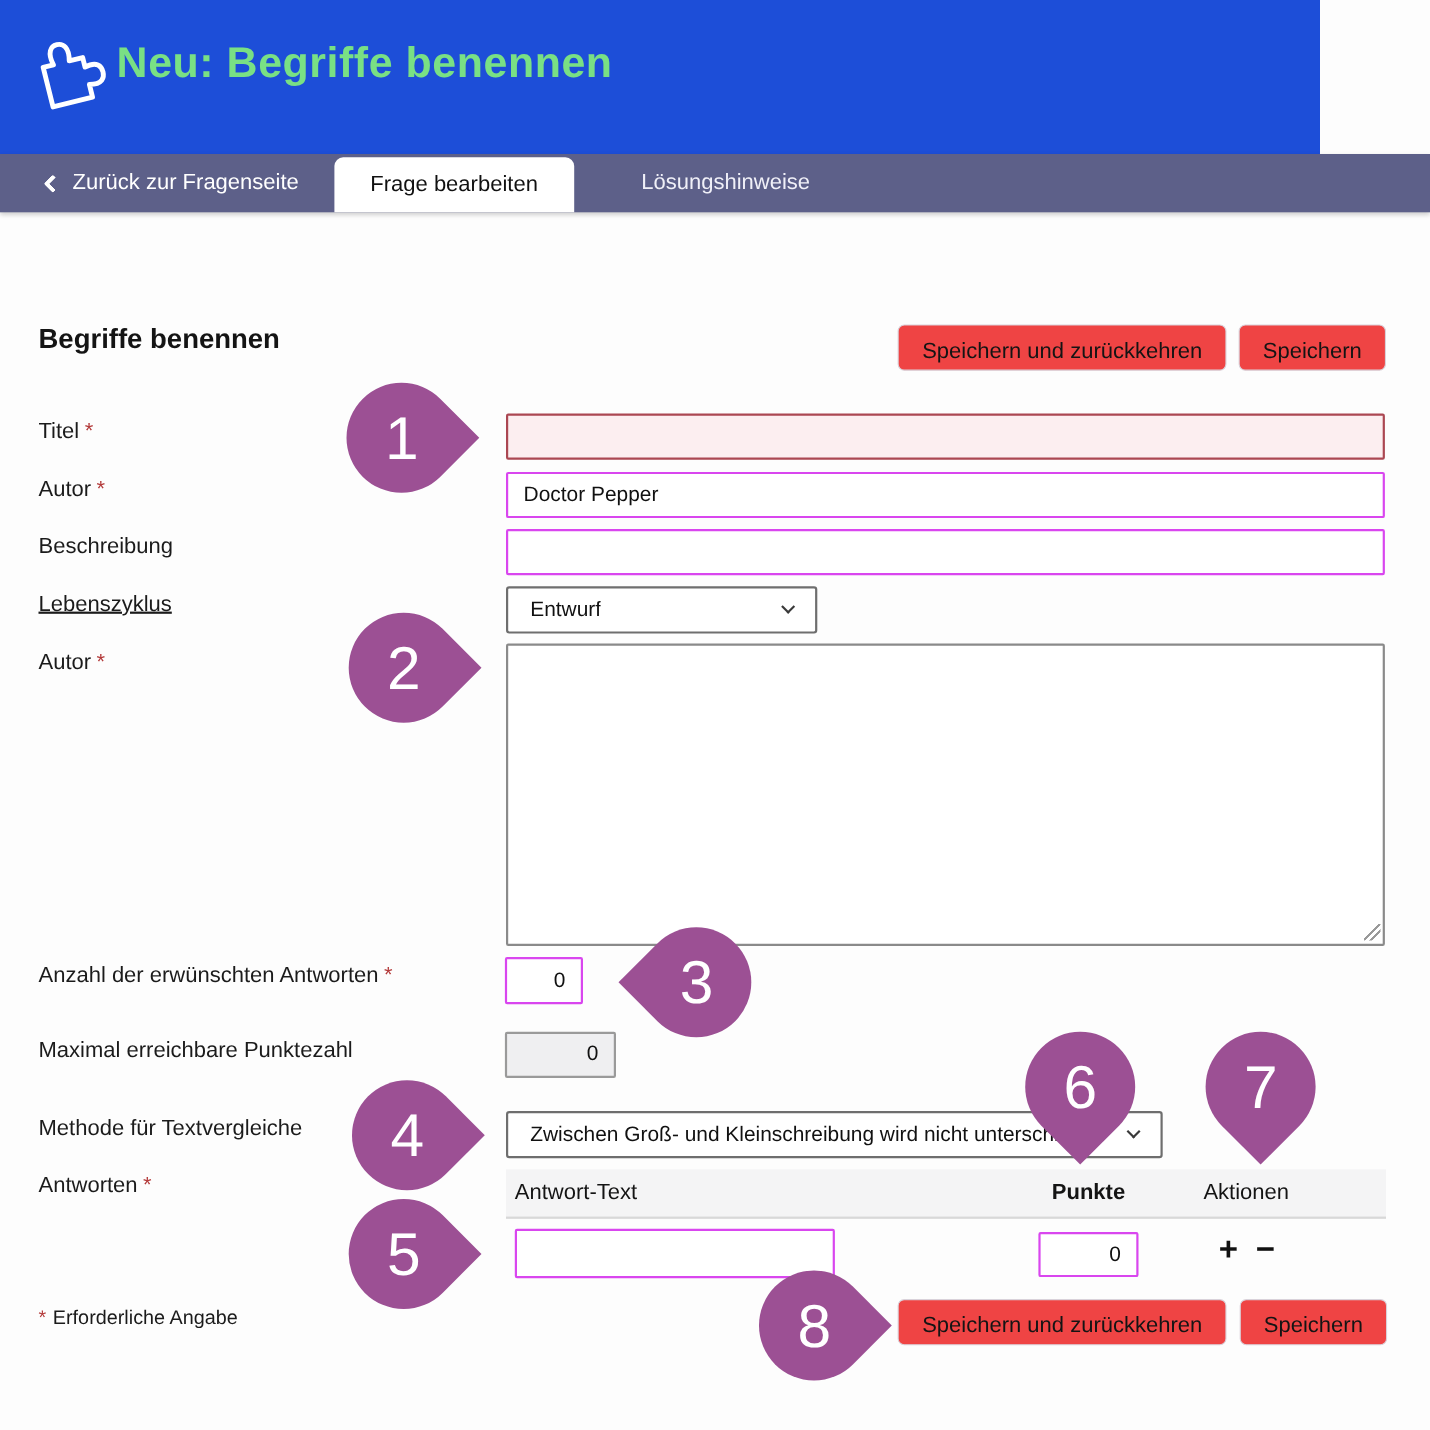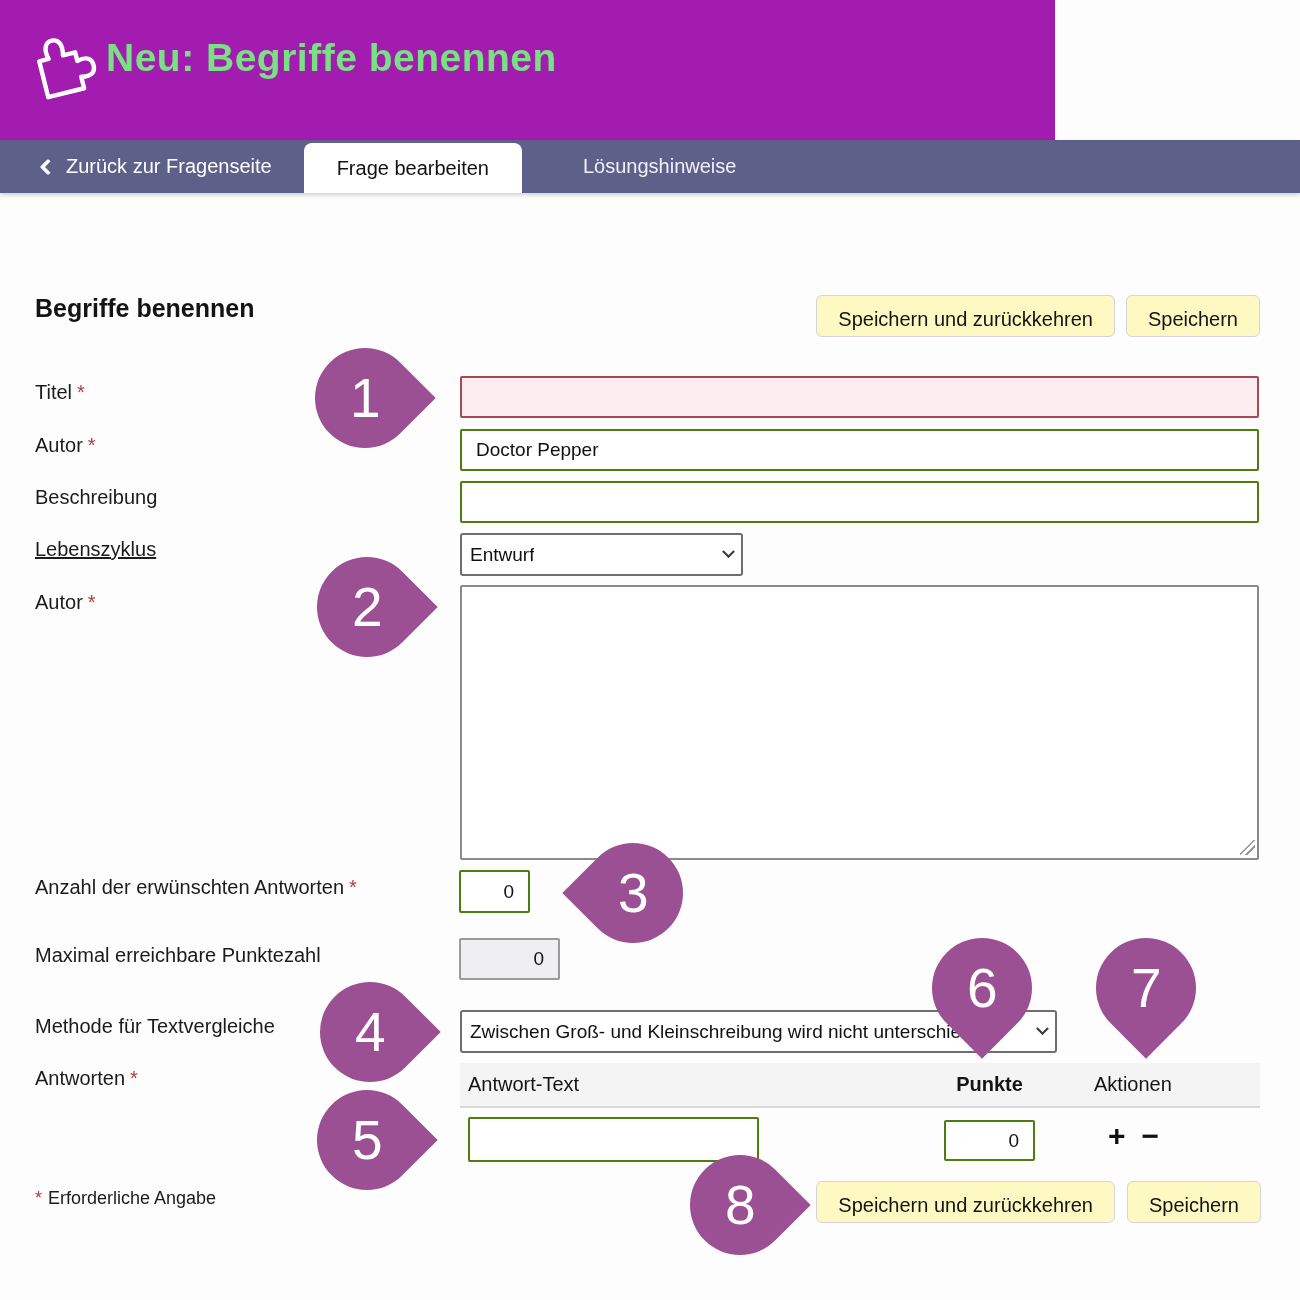--- a/index.html
+++ b/index.html
@@ -1,50 +1,50 @@
 <!DOCTYPE html>
 <html><head>
 <meta charset="utf-8">
 <style>
   * { box-sizing: border-box; }
   html,body { margin:0; padding:0; background:#fff; }
   body { width:1300px; height:1300px; font-family:"Liberation Sans", sans-serif; color:#161616; }
   .page { position:relative; width:1300px; height:1300px; overflow:hidden; background:#fdfdfd; }
 
   
-  .appbar { position:absolute; top:0; left:0; width:1055px; height:140px; background:#a21caf;padding-left:32px; }
+  .appbar { position:absolute; top:0; left:0; width:1200px; height:140px; background:#1d4ed8;padding-left:32px; }
   .app-icon { position:absolute; left:22px; top:22px; width:74px; height:84px; transform:rotate(-14deg); }
   .app-title { position:absolute; left:106px; top:36px; font-size:39px; font-weight:bold; color:#79e084; letter-spacing:.5px; }
 
   
   .navbar { position:absolute; top:140px; left:0; width:1300px; height:53px; background:#5d6089;
             display:flex; align-items:stretch; box-shadow:0 2px 4px rgba(0,0,0,.18); }
   .back-link { display:flex; align-items:center; gap:12px; color:#fff; font-size:20px; padding:0 4px 0 42px; cursor:pointer; }
   .chev-left { width:12px; height:12px; border-left:4px solid #fff; border-bottom:4px solid #fff; transform:rotate(45deg); border-radius:2px; }
   .tab { display:flex; align-items:center; padding:0 33px; margin-left:28px; color:#f0f0f8; font-size:20px; cursor:pointer; }
   .tab.active { background:#fff; color:#111; border-radius:8px 8px 0 0; margin-top:3px; }
 
   
   .form-heading { position:absolute; left:35px; top:294px; font-size:25px; font-weight:bold; color:#141414; }
   .btn-row-top { position:absolute; top:295px; right:40px; display:flex; gap:11px; }
   .btn-row-bottom { position:absolute; top:1181px; right:39px; display:flex; gap:12px; }
-  .btn { height:42px; padding:12px 21px; background:#fef9c3; border:1px solid #d9d2da; border-radius:6px;
+  .btn { height:42px; padding:12px 21px; background:#ef4444; border:1px solid #d9d2da; border-radius:6px;
          font-family:inherit; font-size:20px; color:#141414; cursor:pointer; white-space:nowrap; }
 
   .field-label { position:absolute; left:35px; font-size:20px; color:#1b1b1b; }
   .req { color:#b43c3c; margin-left:5px; }
 
-  .tin { position:absolute; border:2px solid #4d7c0f; border-radius:2px; background:#fff; font-family:inherit;
+  .tin { position:absolute; border:2px solid #d946ef; border-radius:2px; background:#fff; font-family:inherit;
          font-size:19px; color:#111; padding:0 14px; outline:none; }
   .tin.error { background:#fceef0; border-color:#ab4752; }
   .tin.disabled { background:#efeff1; border-color:#9a9a9a; }
   .tin.num { text-align:right; }
 
   .selbox { position:absolute; display:flex; align-items:center; justify-content:space-between;
-            border:2px solid #6e6e6e; border-radius:3px; background:#fff; padding:0 8px; font-size:19px; color:#111; cursor:pointer; }
+            border:2px solid #6e6e6e; border-radius:3px; background:#fff; padding:0 20px; font-size:19px; color:#111; cursor:pointer; }
   .selbox .sel-text { white-space:nowrap; overflow:hidden; }
   .chev-down { flex:0 0 auto; width:9px; height:9px; border-right:2px solid #3a3a3a; border-bottom:2px solid #3a3a3a;
                transform:rotate(45deg) translate(-2px,-2px); margin-left:14px; }
 
   .frage-area { position:absolute; left:460px; top:585px; width:799px; height:275px; border:2px solid #8a8a8a;
                 border-radius:2px; background:#fff; resize:none; font-family:inherit; font-size:19px; padding:10px 14px; outline:none; }
   .resize-handle { position:absolute; left:1240px; top:840px; width:15px; height:15px;
                    background:linear-gradient(135deg, transparent 45%, #999 45%, #999 53%, transparent 53%, transparent 66%, #999 66%, #999 74%, transparent 74%); }
 
   

